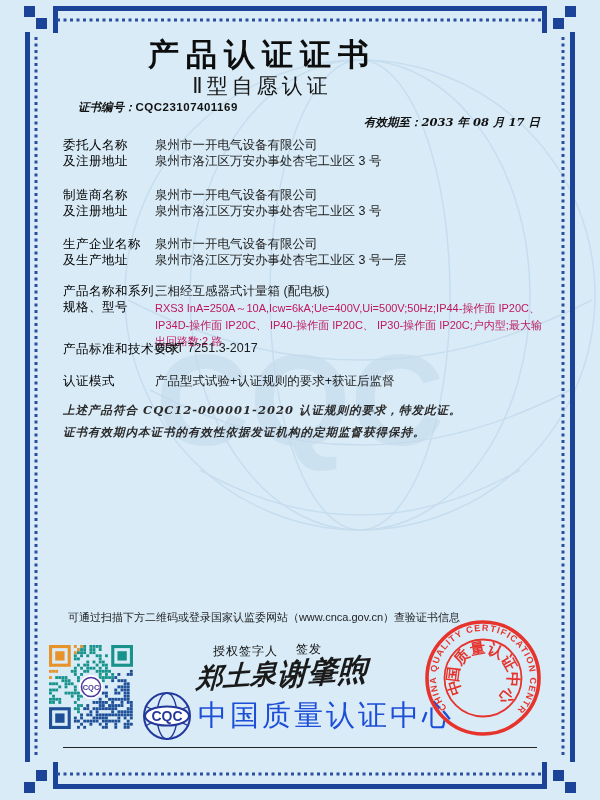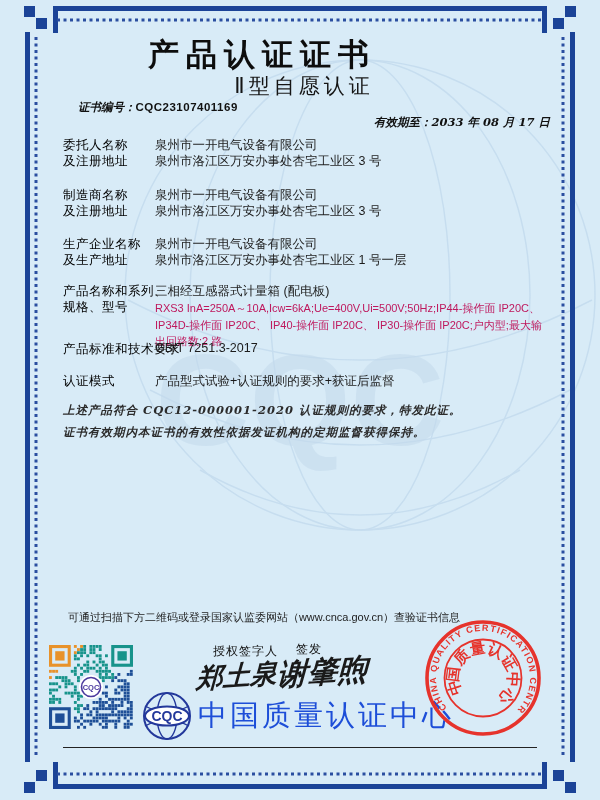--- a/index.html
+++ b/index.html
@@ -3,26 +3,26 @@
 <meta charset="utf-8">
 <style>
   html,body{margin:0;padding:0;background:#ffffff;}
   #page{position:relative;width:600px;height:800px;background:#d8ebf7;overflow:hidden;
         font-family:"Liberation Sans","DejaVu Sans",sans-serif;color:#111;}
   .abs{position:absolute;}
   
   #deco{left:0;top:0;width:600px;height:800px;pointer-events:none;}
   .title{left:0;top:34px;width:524px;text-align:center;font-size:31px;font-weight:bold;
          letter-spacing:7px;color:#0d0d0d;}
-  .subtitle{left:0;top:72px;width:524px;text-align:center;font-size:21px;letter-spacing:4px;color:#151515;padding-left:42px;}
+  .subtitle{left:0;top:72px;width:524px;text-align:center;font-size:21px;letter-spacing:4px;color:#151515;}
   .kai{font-family:"DejaVu Serif","Liberation Serif",serif;font-style:italic;font-weight:bold;}
   .certno-row{left:78px;top:100px;font-size:11.5px;}
   .certno-val{font-family:"Liberation Sans",sans-serif;font-style:normal;font-weight:600;letter-spacing:.5px;}
   .date1{left:358px;top:99px;font-size:11.5px;}
-  .date2{left:374px;top:115px;font-size:11.5px;}
+  .date2{left:364px;top:115px;font-size:11.5px;}
   .flabel{left:63px;font-size:12.5px;font-weight:normal;color:#000;letter-spacing:.5px;white-space:nowrap;}
   .fvalue{left:155px;font-size:12.5px;color:#1c1c1c;white-space:nowrap;}
   .fwrap{left:155px;width:387px;font-size:11px;color:#be185d;line-height:16.5px;white-space:normal;}
   .note{left:63px;font-size:11.5px;color:#2b2b2b;letter-spacing:1px;}
   .qrnote{left:0;top:610px;width:528px;text-align:center;font-size:11px;color:#1c1c1c;}
   .signlabel{font-size:12px;color:#101010;letter-spacing:1px;}
   .signature{font-family:"DejaVu Serif","Liberation Serif",serif;font-weight:bold;font-style:italic;
              color:#1a1a1a;transform:rotate(-4deg) skewX(-6deg);}
   .orgname{left:198px;top:696px;font-size:29px;letter-spacing:3px;color:#1d4ed8;font-weight:500;}
   .rule{left:63px;top:747px;width:474px;height:0;border-top:1.3px solid #222;}
@@ -94,21 +94,21 @@
   <div class="abs fvalue" style="top:153px">泉州市洛江区万安办事处杏宅工业区 3 号</div>
 
   <div class="abs flabel" style="top:187px">制造商名称</div>
   <div class="abs flabel" style="top:203px">及注册地址</div>
   <div class="abs fvalue" style="top:187px">泉州市一开电气设备有限公司</div>
   <div class="abs fvalue" style="top:203px">泉州市洛江区万安办事处杏宅工业区 3 号</div>
 
   <div class="abs flabel" style="top:236px">生产企业名称</div>
   <div class="abs flabel" style="top:252px">及生产地址</div>
   <div class="abs fvalue" style="top:236px">泉州市一开电气设备有限公司</div>
-  <div class="abs fvalue" style="top:252px">泉州市洛江区万安办事处杏宅工业区 1 号一层</div>
+  <div class="abs fvalue" style="top:252px">泉州市洛江区万安办事处杏宅工业区 3 号一层</div>
 
   <div class="abs flabel" style="top:283px">产品名称和系列、</div>
   <div class="abs flabel" style="top:299px">规格、型号</div>
   <div class="abs fvalue" style="top:283px">三相经互感器式计量箱 (配电板)</div>
   <div class="abs fwrap" style="top:300px">RXS3 InA=250A～10A,Icw=6kA;Ue=400V,Ui=500V;50Hz;IP44-操作面 IP20C、IP34D-操作面 IP20C、 IP40-操作面 IP20C、 IP30-操作面 IP20C;户内型;最大输出回路数:2 路</div>
 
   <div class="abs flabel" style="top:341px">产品标准和技术要求</div>
   <div class="abs fvalue" style="top:341px">GB/T 7251.3-2017</div>
 
   <div class="abs flabel" style="top:373px">认证模式</div>

